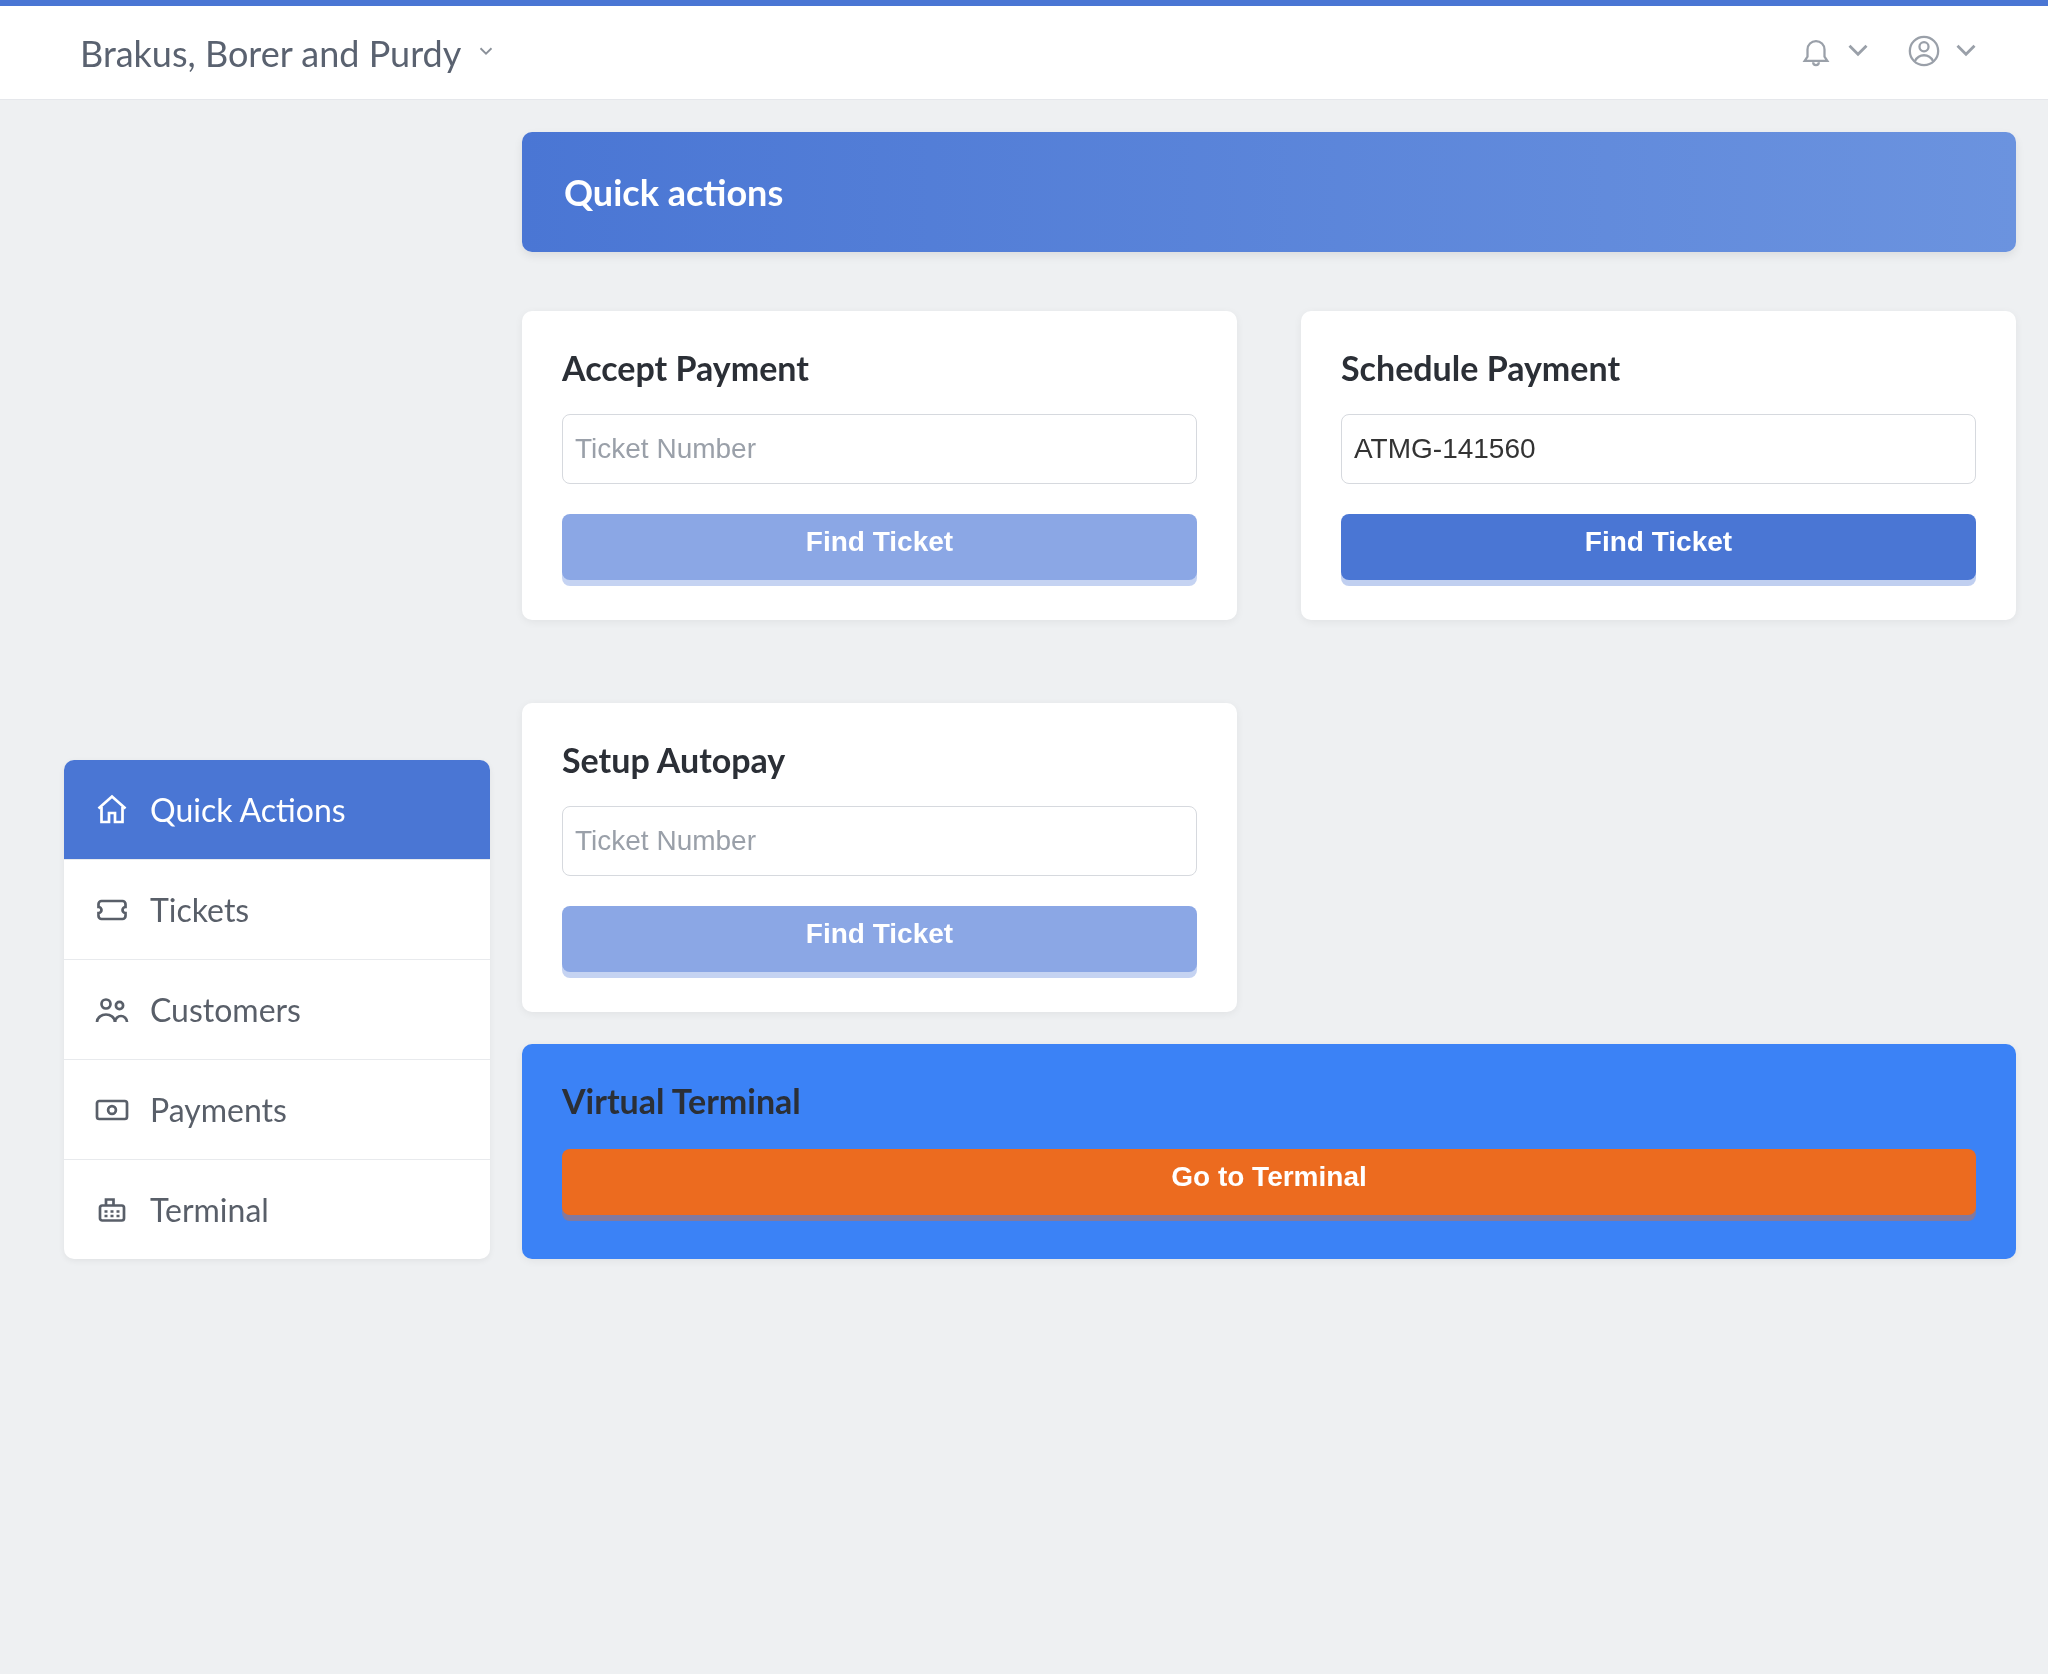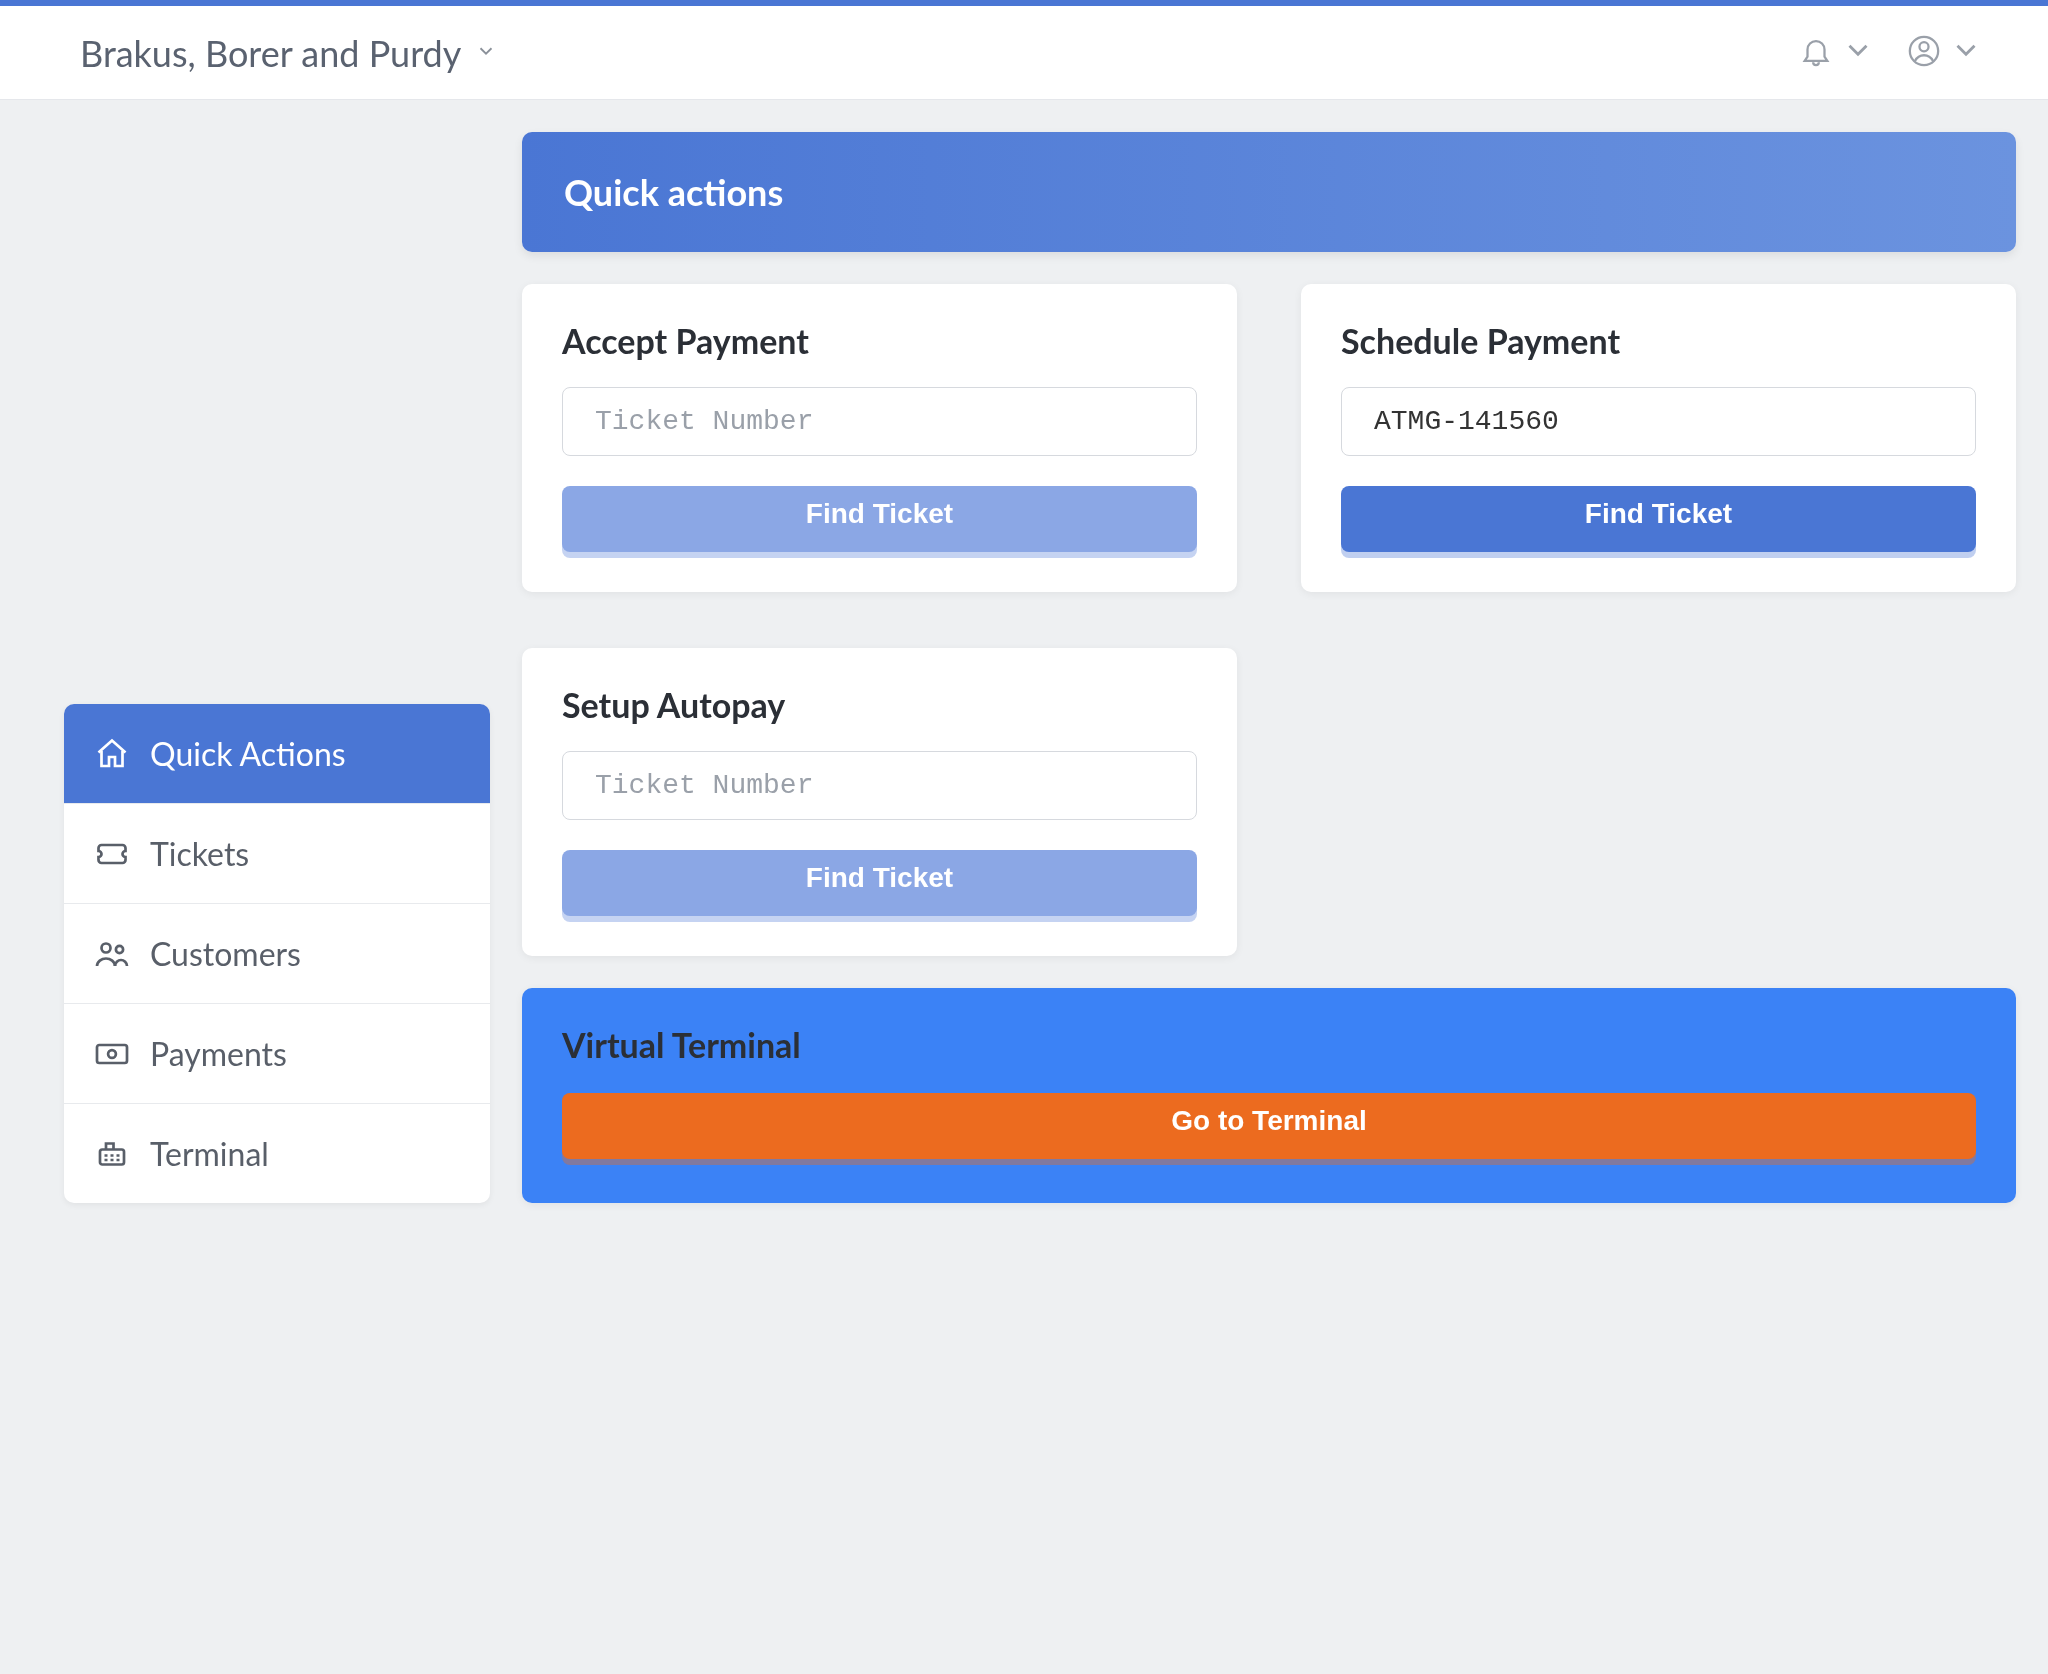--- a/index.html
+++ b/index.html
@@ -104,42 +104,42 @@
     display: grid;
     grid-template-columns: 1fr 1fr;
     gap: 56px 64px;
   }
   
   .card {
     background: #fff;
     border-radius: 10px;
     padding: 36px 40px 40px 40px;
     box-shadow: 0 2px 8px rgba(0,0,0,0.06);
+    margin-top: 27px;
   }
   .card h2 {
     font-size: 34px;
     font-weight: 700;
     color: #2b2f36;
     margin-bottom: 26px;
   }
   .card p.desc {
     font-size: 30px;
     color: #4b4f57;
     margin-bottom: 30px;
   }
   .card input[type="text"] {
     width: 100%;
     font-size: 28px;
-    padding: 18px 32px;
+    padding: 18px 12px;
     border: 1px solid #d6d9de;
     border-radius: 8px;
     color: #333;
     margin-bottom: 30px;
     outline: none;
-    font-family: Liberation Mono, monospace;
   }
   .card input[type="text"]::placeholder { color: #9aa0a9; }
   
   .btn {
     display: block;
     width: 100%;
     text-align: center;
     font-size: 28px;
     font-weight: 600;
     padding: 12px 0 22px 0;

